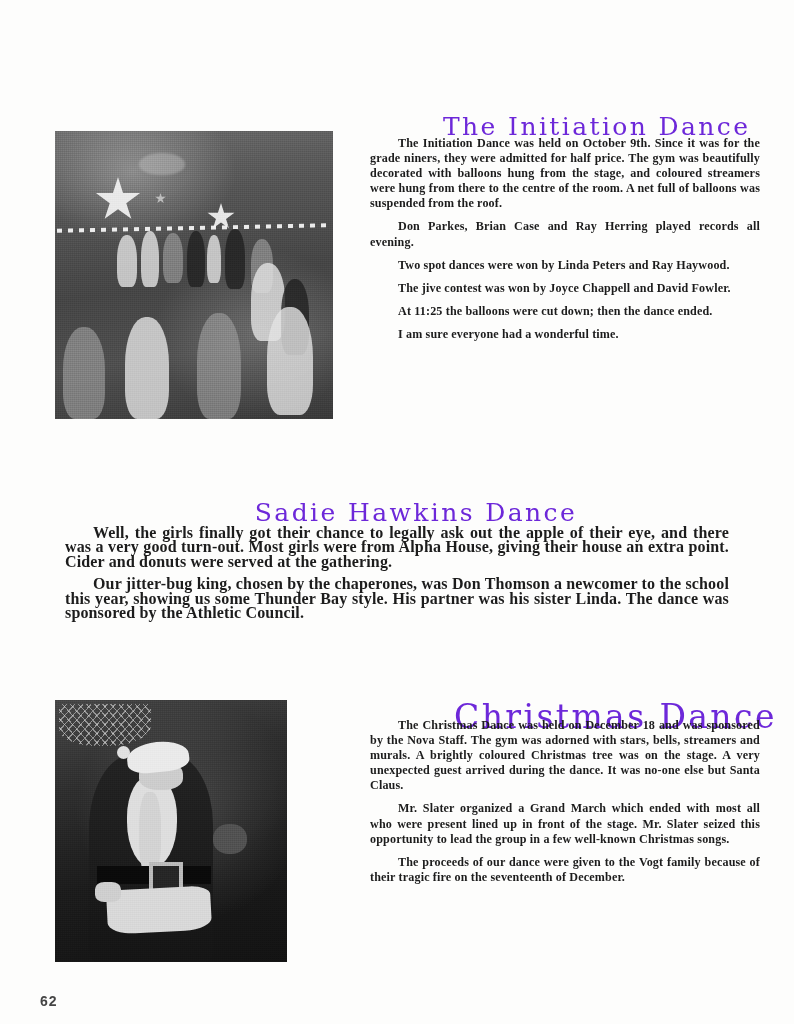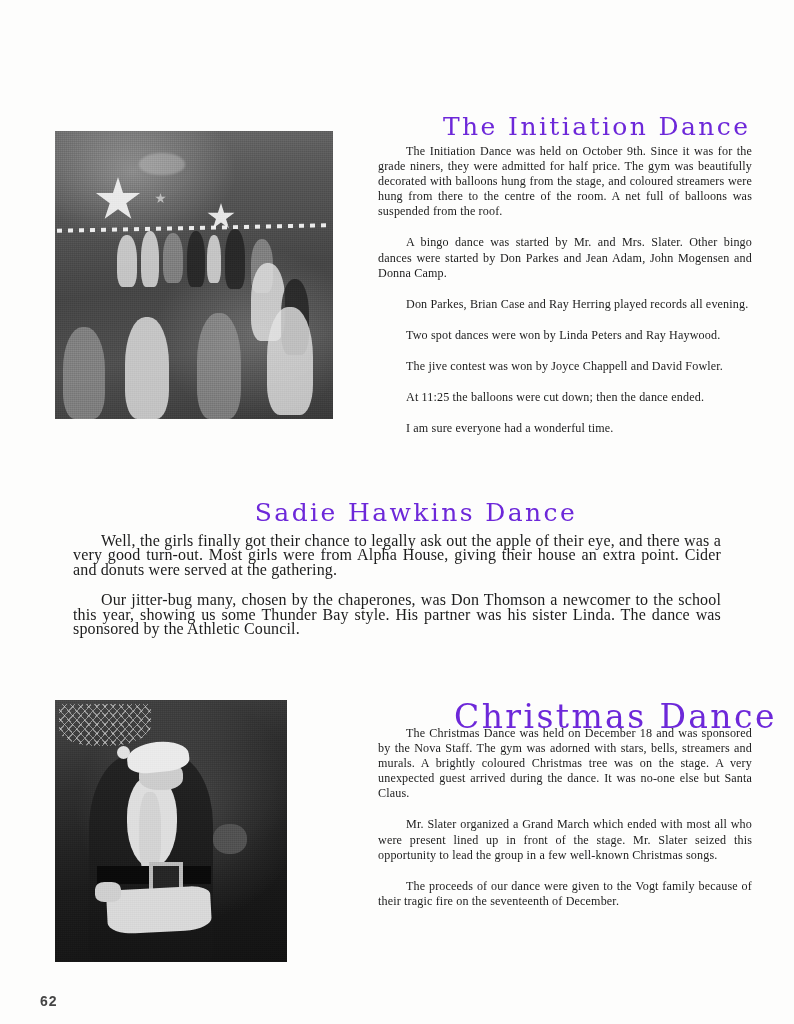--- a/index.html
+++ b/index.html
@@ -63,22 +63,23 @@
   .body-col {
     position: absolute;
     font-size: 12.1px;
     line-height: 15.1px;
     text-align: justify;
     text-justify: inter-word;
     color: #1c1c1c;
     letter-spacing: 0.15px;
   }
   .body-col p {
-    margin: 16px;
+    margin: 8px;
     text-indent: 28px;
+    font-weight: bold;
   }
   .body-col p:last-child { margin-bottom: 0; }
 
   #initiation-body {
     left: 362px;
     top: 128px;
     width: 406px;
   }
 
   #sadie-body {
@@ -259,33 +260,32 @@
     <div class="dancer light" style="left:70px;  top:186px; width:44px; height:102px;"></div>
     <div class="dancer mid" style="left:8px;   top:196px; width:42px; height:92px;"></div>
     <div class="dancer mid" style="left:142px; top:182px; width:44px; height:106px;"></div>
     <div class="grain"></div>
   </div>
 
   <h1 class="display-heading" id="initiation-heading">The Initiation Dance</h1>
 
   <div class="body-col" id="initiation-body">
     <p>The Initiation Dance was held on October 9th. Since it was for the grade niners, they were admitted for half price. The gym was beautifully decorated with balloons hung from the stage, and coloured streamers were hung from there to the centre of the room. A net full of balloons was suspended from the roof.</p>
-    <p>A bingo dance was started by Mr. and Mrs. Slater. Other bingo dances were started by Don Parkes and Jean Adam, John Mogensen and Donna Camp.</p>
     <p>Don Parkes, Brian Case and Ray Herring played records all evening.</p>
     <p>Two spot dances were won by Linda Peters and Ray Haywood.</p>
     <p>The jive contest was won by Joyce Chappell and David Fowler.</p>
     <p>At 11:25 the balloons were cut down; then the dance ended.</p>
     <p>I am sure everyone had a wonderful time.</p>
   </div>
 
   <h1 class="display-heading" id="sadie-heading">Sadie Hawkins Dance</h1>
 
   <div class="body-col" id="sadie-body">
     <p>Well, the girls finally got their chance to legally ask out the apple of their eye, and there was a very good turn-out. Most girls were from Alpha House, giving their house an extra point. Cider and donuts were served at the gathering.</p>
-    <p>Our jitter-bug many, chosen by the chaperones, was Don Thomson a newcomer to the school this year, showing us some Thunder Bay style. His partner was his sister Linda. The dance was sponsored by the Athletic Council.</p>
+    <p>Our jitter-bug king, chosen by the chaperones, was Don Thomson a newcomer to the school this year, showing us some Thunder Bay style. His partner was his sister Linda. The dance was sponsored by the Athletic Council.</p>
   </div>
 
   <div class="photo" id="photo-christmas">
     <div id="xmas-net"></div>
     <div id="santa-body"></div>
     <div id="santa-hand"></div>
     <div id="santa-beard"></div>
     <div id="santa-trim"></div>
     <div id="santa-face"></div>
     <div id="santa-hat"></div>

